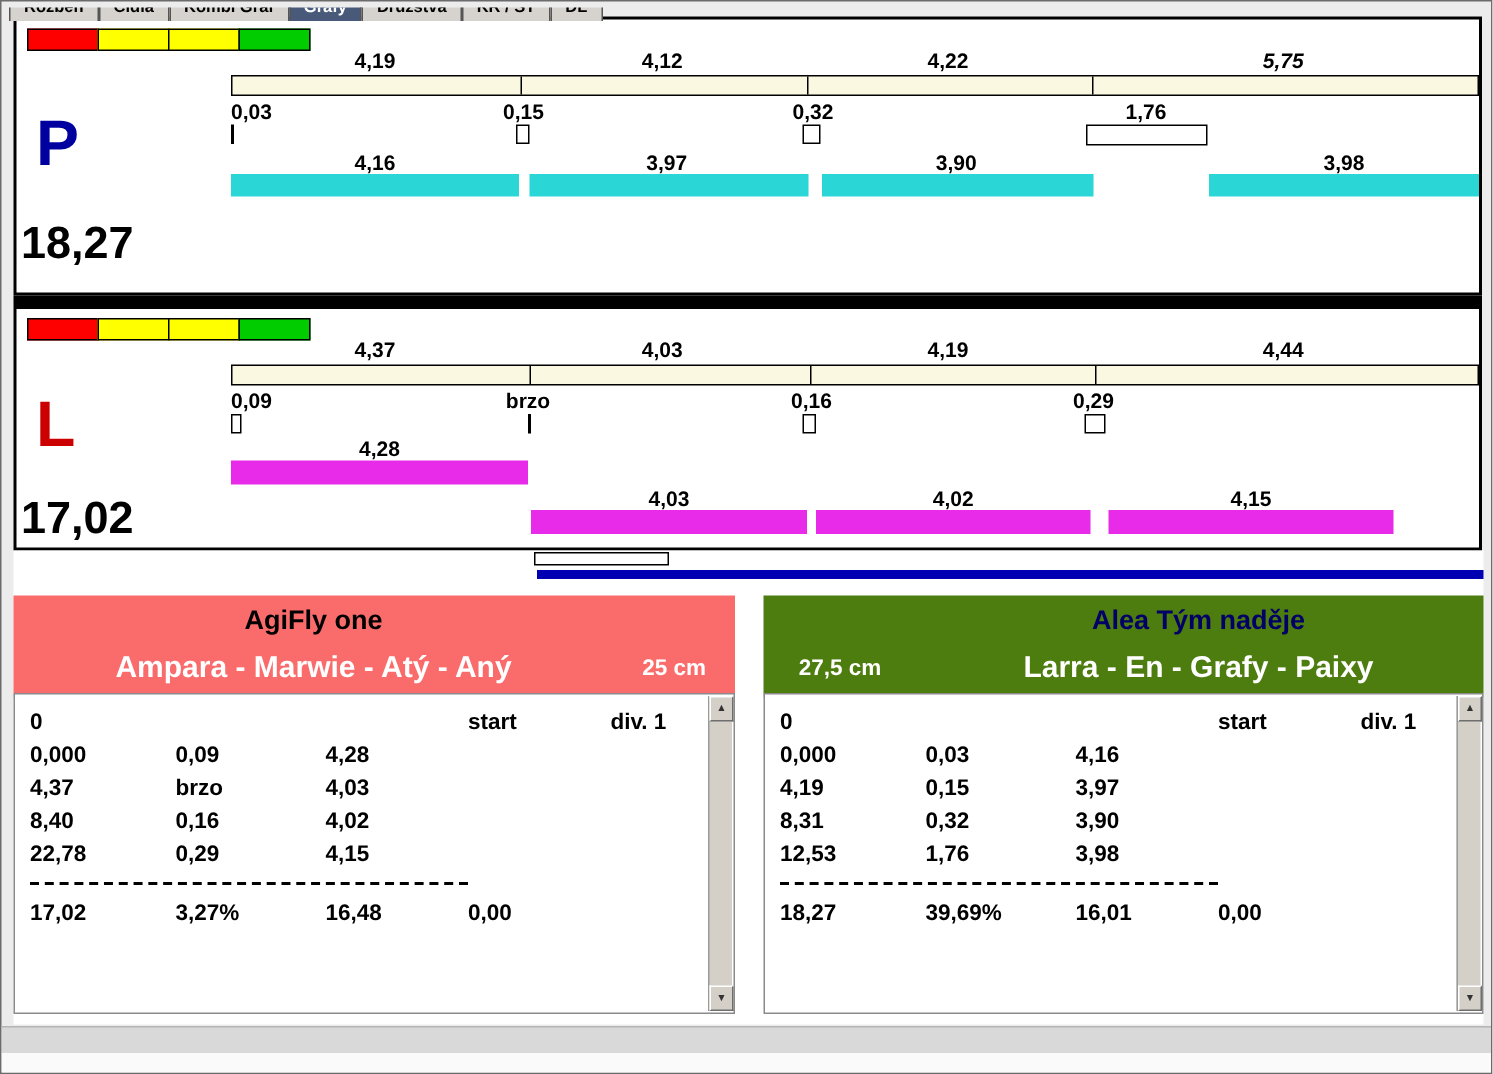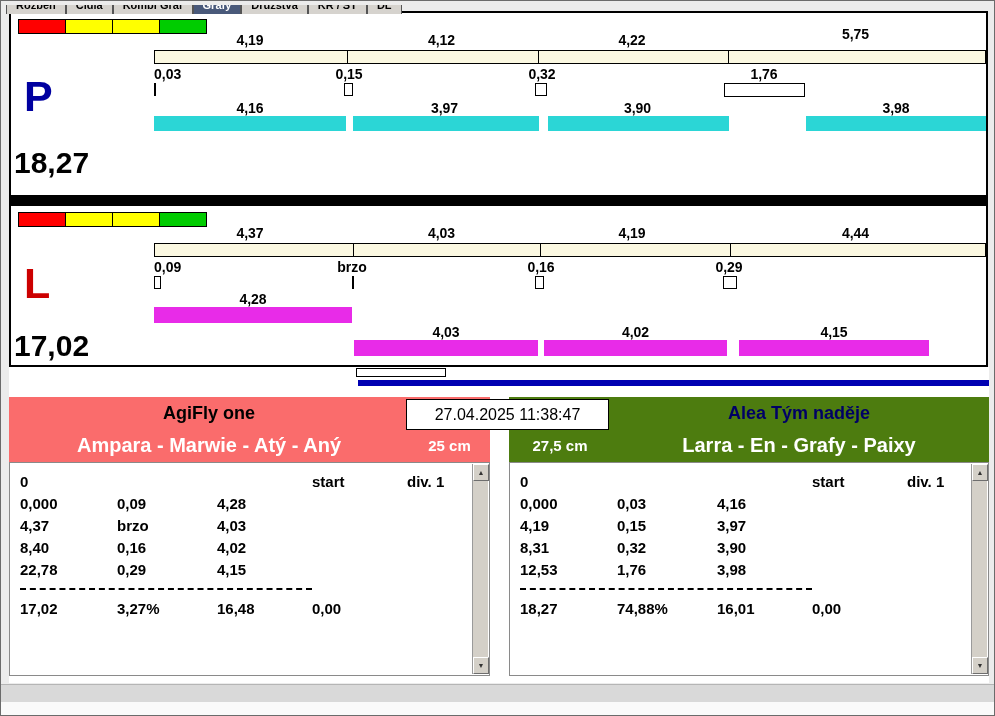--- a/index.html
+++ b/index.html
@@ -78,21 +78,21 @@
     <div class="legend">
       <span class="sw" style="background:#ff0000;"></span>
       <span class="sw" style="background:#ffff00;"></span>
       <span class="sw" style="background:#ffff00;"></span>
       <span class="sw" style="background:#00cc00;"></span>
     </div>
 
     <span class="lab" style="left:143px;top:20px;width:192px;">4,19</span>
     <span class="lab" style="left:335px;top:20px;width:191px;">4,12</span>
     <span class="lab" style="left:526px;top:20px;width:190px;">4,22</span>
-    <span class="lab" style="left:716px;top:14px;width:257px;">5,75</span>
+    <span class="lab" style="left:716px;top:20px;width:257px;font-style:italic;">5,75</span>
 
     <div class="cream" style="left:143px;top:37px;width:832px;">
       <i class="cd" style="left:192px;"></i>
       <i class="cd" style="left:383px;"></i>
       <i class="cd" style="left:573px;"></i>
     </div>
 
     <span class="lab" style="left:143px;top:54px;width:60px;text-align:left;">0,03</span>
     <span class="lab" style="left:308px;top:54px;width:60px;">0,15</span>
     <span class="lab" style="left:501px;top:54px;width:60px;">0,32</span>
@@ -166,21 +166,20 @@
   <div class="bottom-bg"></div>
   <div class="pos-box"></div>
   <div class="progress-bar"></div>
 
   <div class="team team-left">
     <div class="title" style="left:0;width:400px;color:#000;">AgiFly one</div>
     <div class="lineup" style="left:0;width:400px;">Ampara - Marwie - Atý - Aný</div>
     <div class="jump" style="left:400px;width:81px;">25 cm</div>
   </div>
 
-  <div class="clockbox">27.04.2025 11:38:47</div>
 
   <div class="team team-right">
     <div class="title" style="left:100px;width:380px;color:#000066;">Alea Tým naděje</div>
     <div class="jump" style="left:6px;width:90px;">27,5 cm</div>
     <div class="lineup" style="left:100px;width:380px;">Larra - En - Grafy - Paixy</div>
   </div>
 
   <div class="ttable" style="left:8px;width:481px;">
     <div class="trow">
       <span>0</span>
@@ -263,21 +262,21 @@
     <div class="trow">
       <span>12,53</span>
       <span>1,76</span>
       <span>3,98</span>
       <span></span>
         <span></span>
     </div>
     <div class="dashline"></div>
     <div class="trow">
       <span>18,27</span>
-      <span>74,88%</span>
+      <span>39,69%</span>
       <span>16,01</span>
       <span>0,00</span>
       <span></span>
     </div>
     <div class="vscroll">
       <div class="sb-btn up">▲</div>
       <div class="sb-btn down">▼</div>
     </div>
   </div>
 

